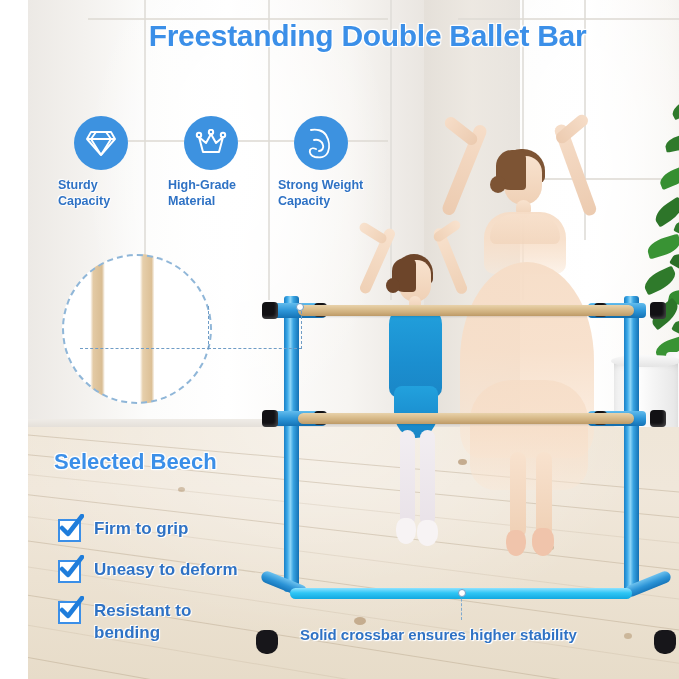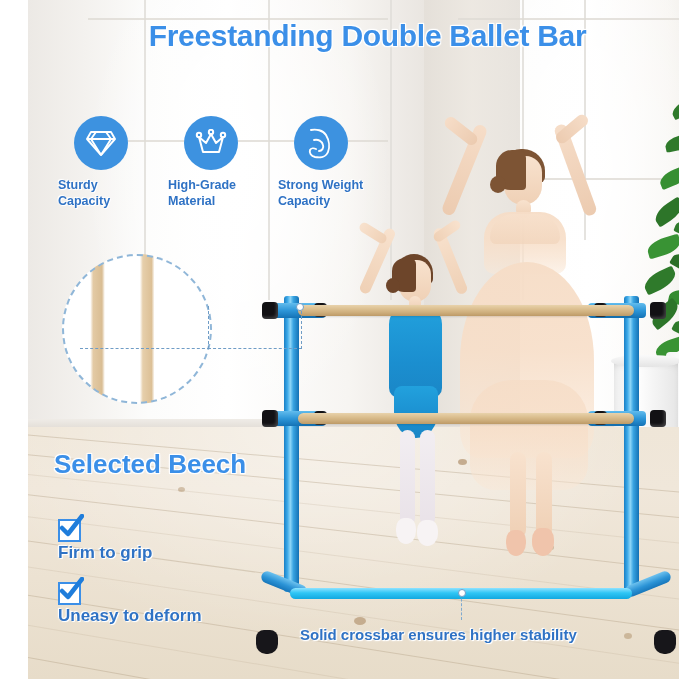--- a/index.html
+++ b/index.html
@@ -169,26 +169,26 @@
   .fcircle{
     width:54px;height:54px;border-radius:50%;background:#3d92e0;margin:0 auto 7px;
     display:flex;align-items:center;justify-content:center;
   }
   .flabel{
     font-size:12.5px;font-weight:bold;color:#2f72c4;line-height:1.28;
     text-shadow:0 0 3px #fff,1px 1px 0 #fff,-1px -1px 0 #fff;
   }
 
   .beech-head{
-    position:absolute;left:26px;top:447px;font-size:26px;font-weight:bold;
+    position:absolute;left:26px;top:447px;font-size:22px;font-weight:bold;
     color:#3b8fe8;line-height:1.32;
     text-shadow:0 0 3px #fff,0 0 3px #fff,1px 1px 0 #fff,-1px -1px 0 #fff,1px -1px 0 #fff,-1px 1px 0 #fff;
   }
   .checks{position:absolute;left:30px;top:518px;}
-  .check-row{display:flex;align-items:flex-start;margin-bottom:17px;flex-direction:column;}
+  .check-row{display:flex;align-items:flex-start;margin-bottom:17px;}
   .cbox{
     position:relative;width:19px;height:19px;border:2px solid #3b8fe8;background:#fff;
     margin-right:13px;flex:none;margin-top:1px;
   }
   .cbox svg{position:absolute;left:-2px;top:-7px;}
   .ctext{
     font-size:17px;font-weight:bold;color:#2f72c4;line-height:1.3;
     text-shadow:0 0 3px #fff,1px 1px 0 #fff,-1px -1px 0 #fff;
   }
   .crossbar-caption{
@@ -397,17 +397,25 @@
       <span class="ctext">Firm to grip</span>
     </div>
     <div class="check-row">
       <span class="cbox">
         <svg width="26" height="26" viewBox="0 0 26 26">
             <path d="M4 14l6 6L24 2" fill="none" stroke="#1f7ddb" stroke-width="4.5" stroke-linecap="round" stroke-linejoin="round"></path>
           </svg>
       </span>
       <span class="ctext">Uneasy to deform</span>
     </div>
+    <div class="check-row">
+      <span class="cbox">
+        <svg width="26" height="26" viewBox="0 0 26 26">
+            <path d="M4 14l6 6L24 2" fill="none" stroke="#1f7ddb" stroke-width="4.5" stroke-linecap="round" stroke-linejoin="round"></path>
+          </svg>
+      </span>
+      <span class="ctext" style="max-width:130px;">Resistant to bending</span>
+    </div>
   </div>
 
   <div class="crossbar-caption">Solid crossbar ensures higher stability</div>
 
 </div>
 
 </body></html>

